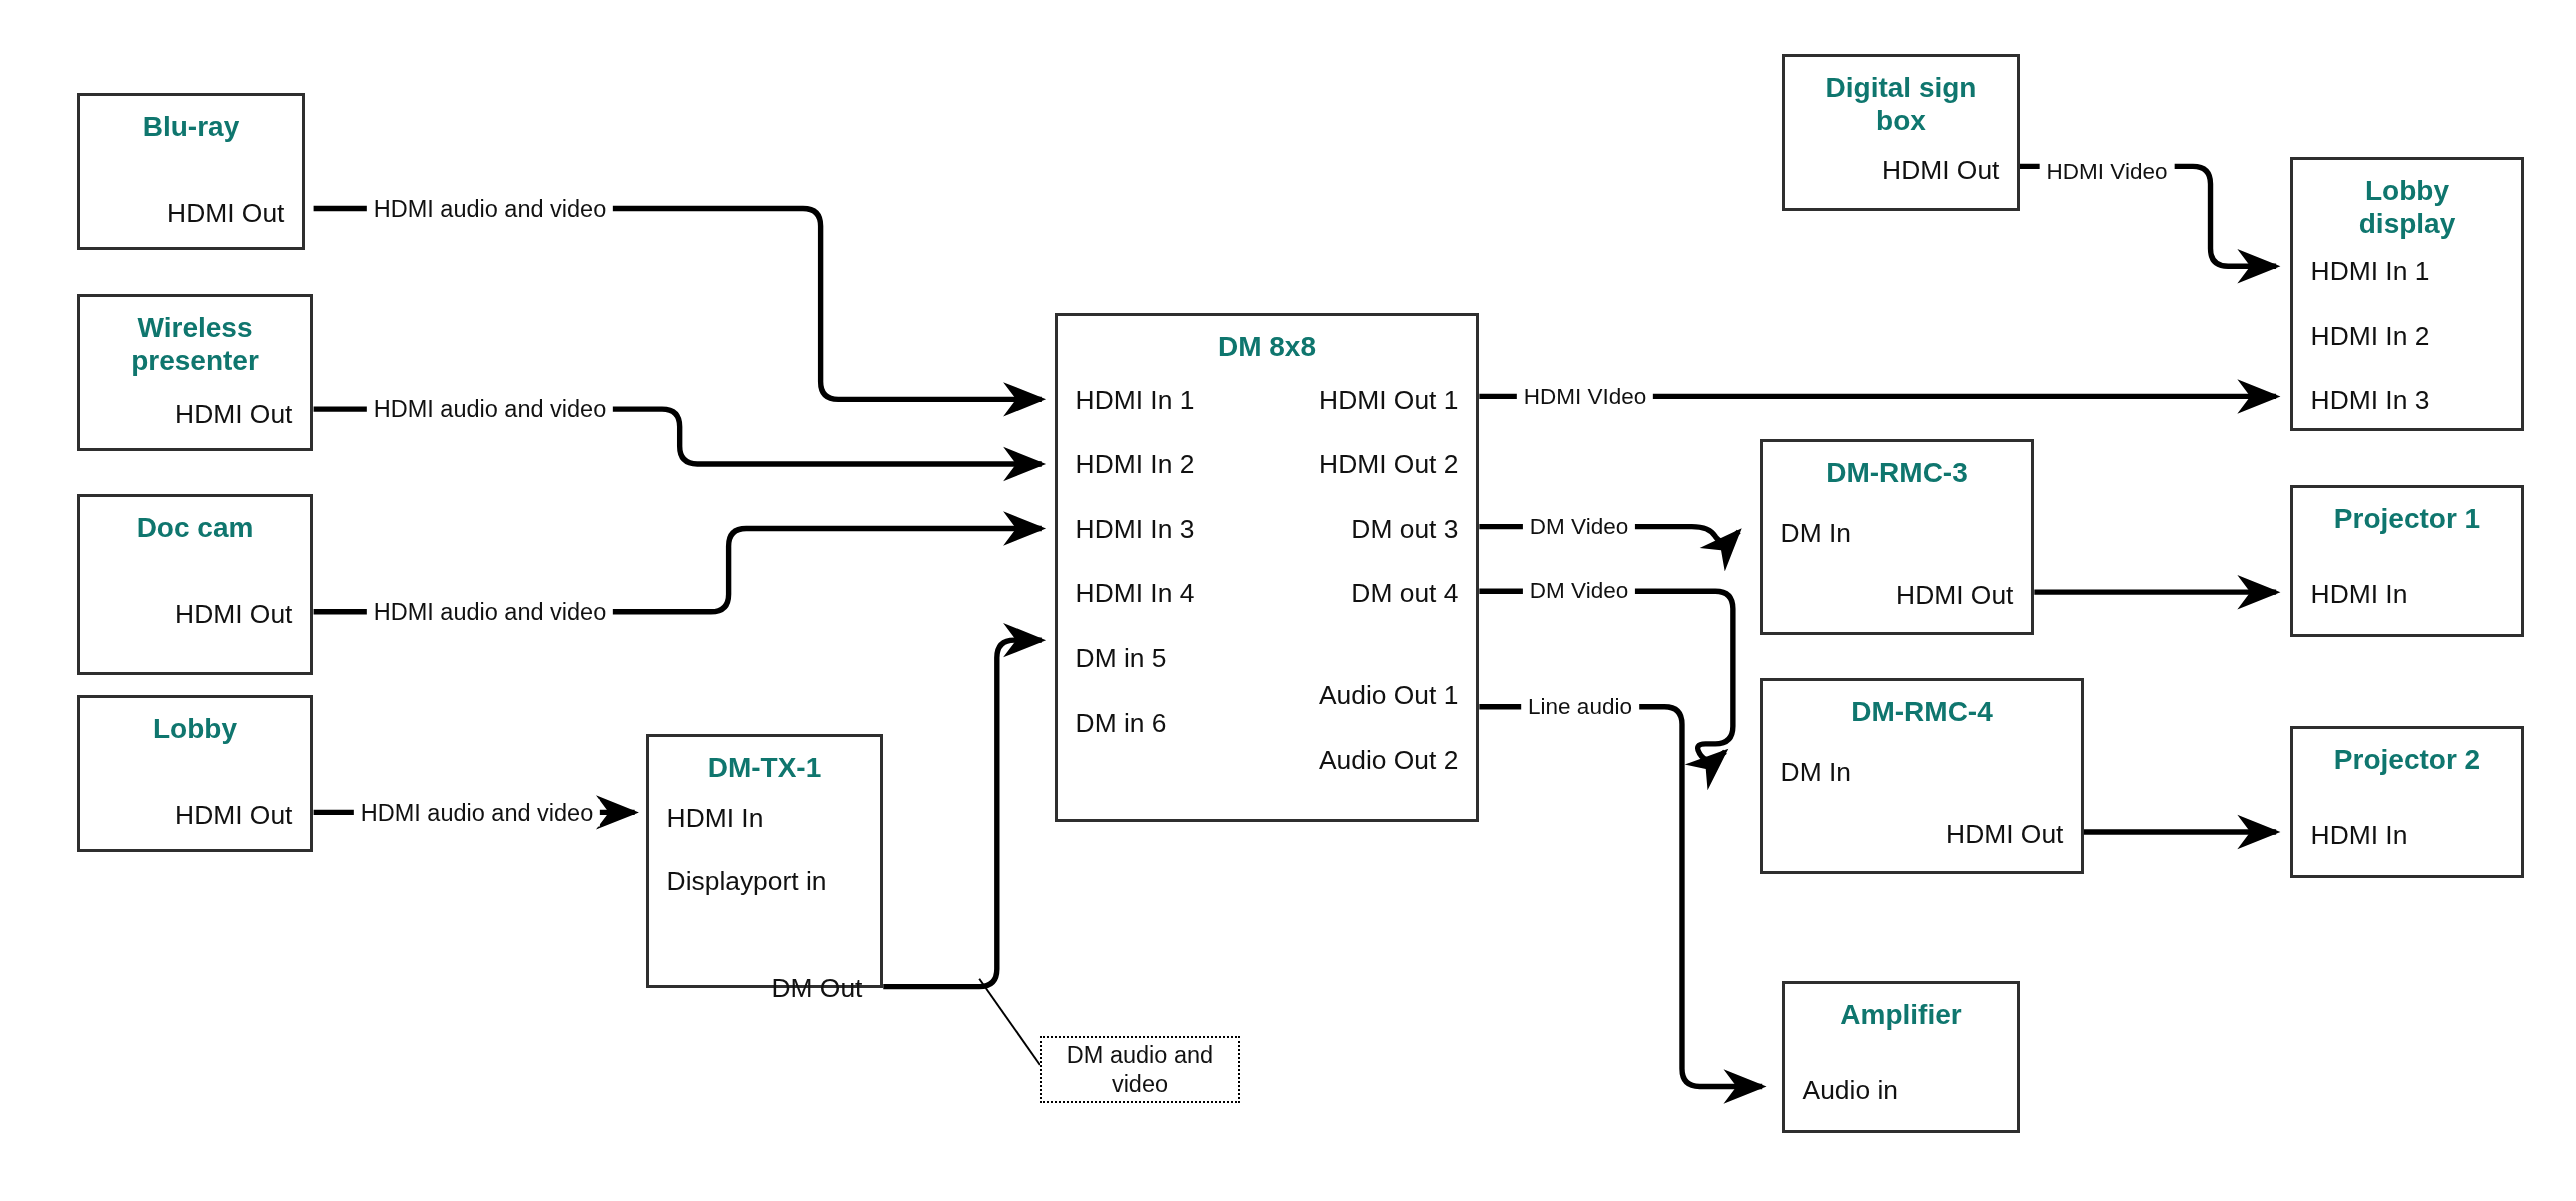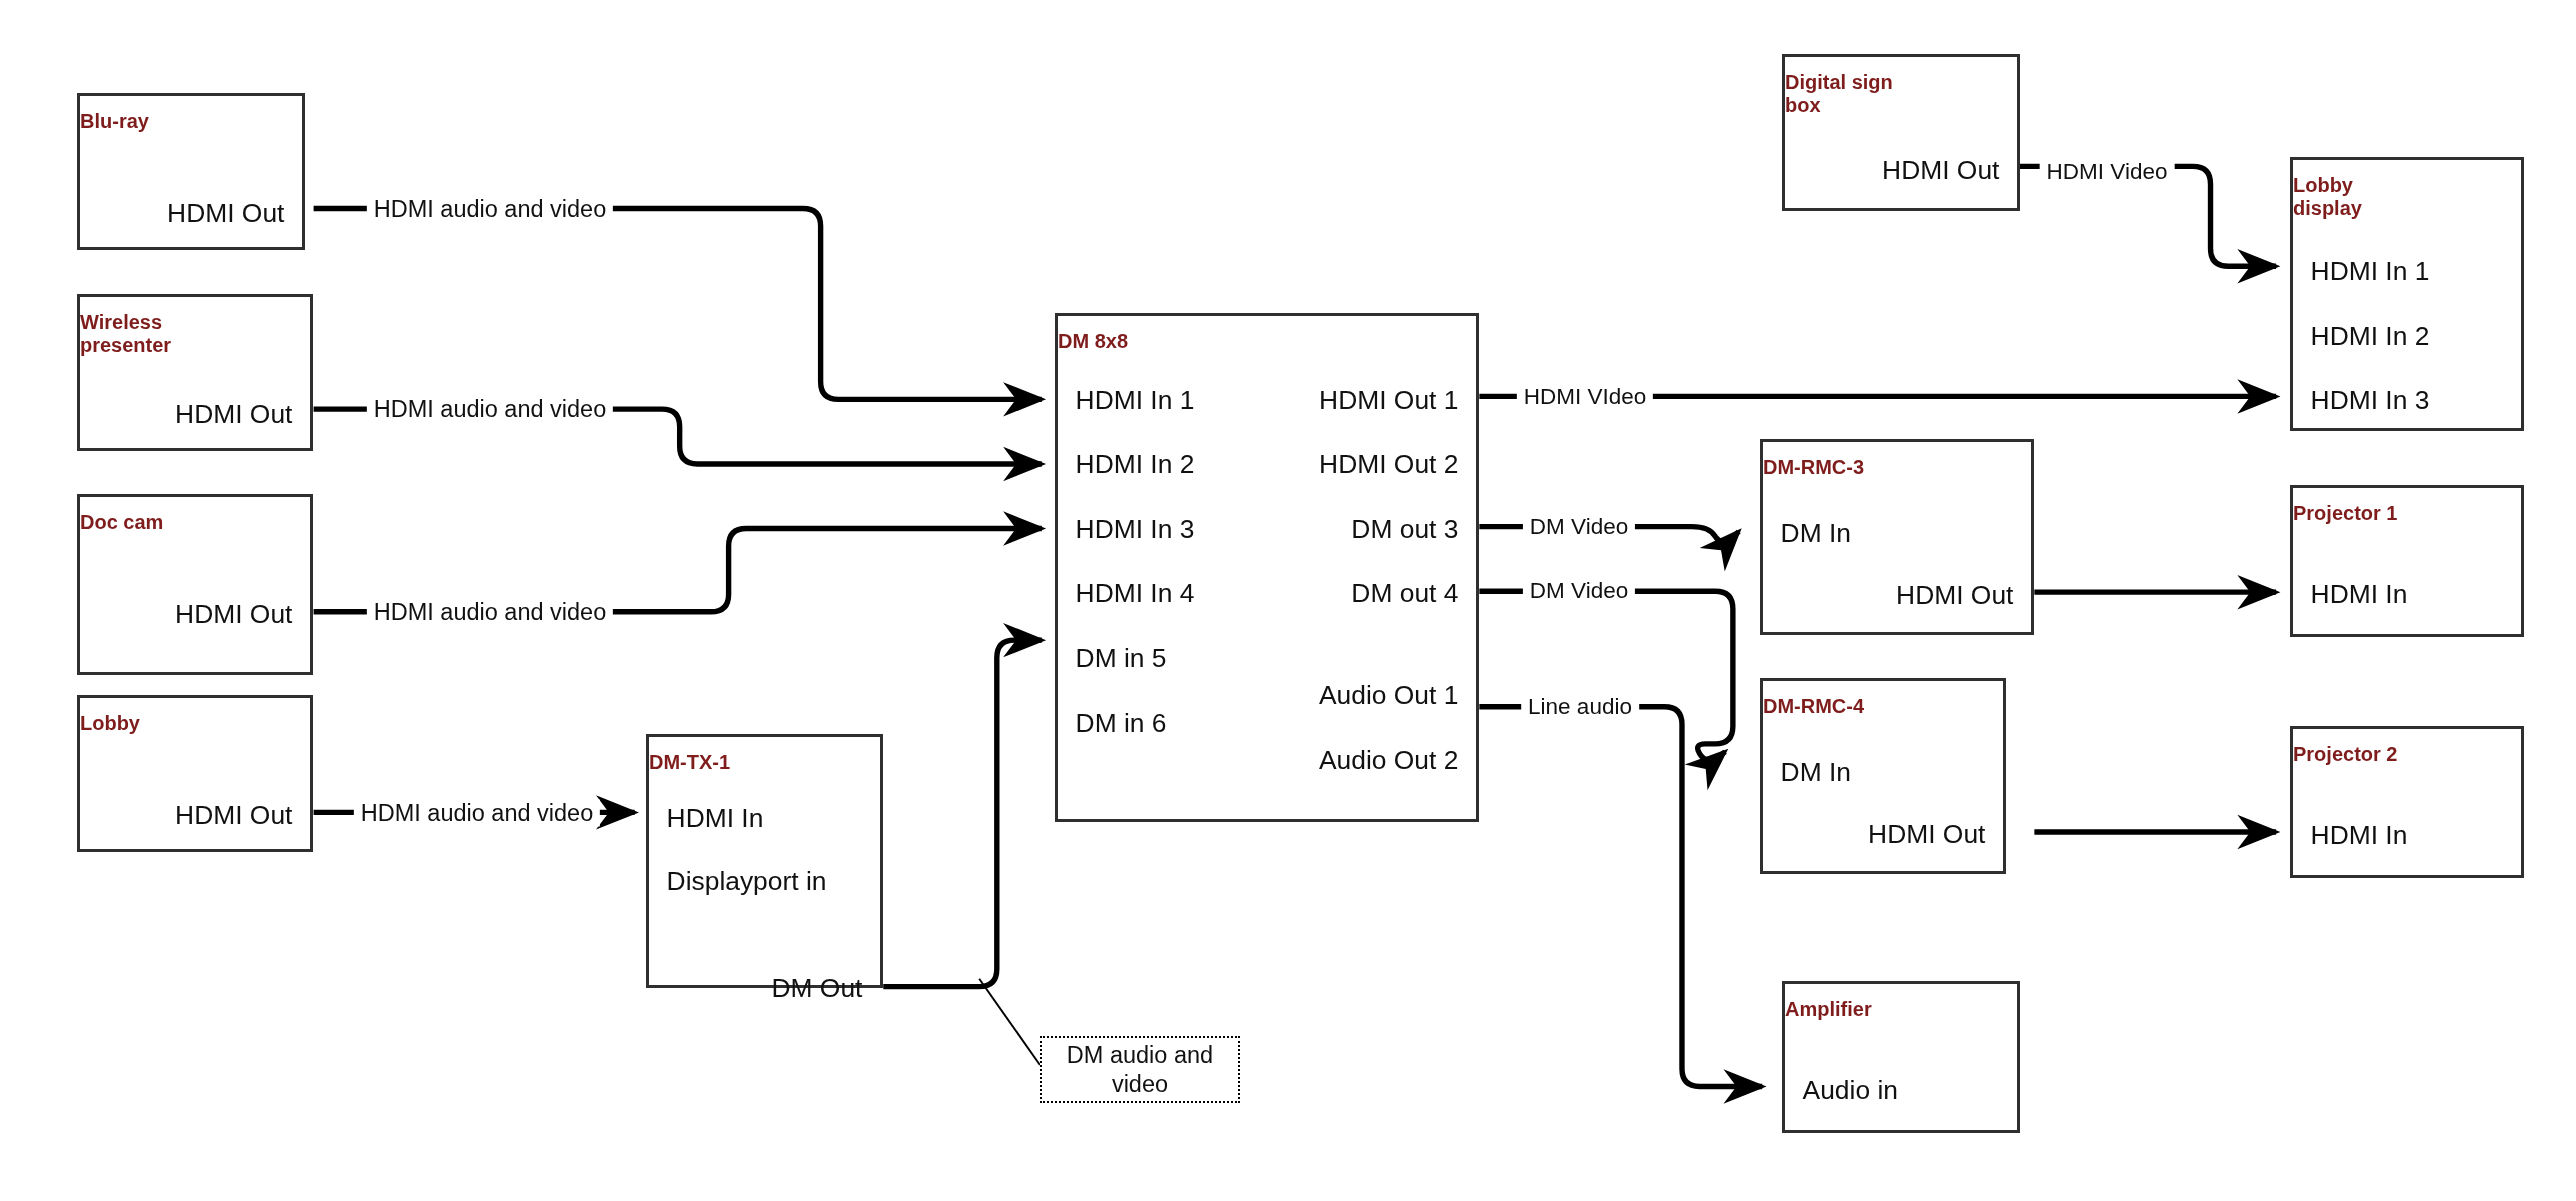--- a/index.html
+++ b/index.html
@@ -3,21 +3,21 @@
 <meta charset="utf-8">
 <title>AV Signal Flow Diagram</title>
 <style>
   html,body{margin:0;padding:0;background:#ffffff;}
   body{font-family:"Liberation Sans","DejaVu Sans",sans-serif;}
   #stage{position:relative;width:2576px;height:1201px;background:#ffffff;overflow:hidden;}
   svg#wires{position:absolute;left:0;top:0;width:2576px;height:1201px;}
   .wire{fill:none;stroke:#000000;stroke-width:5.5;stroke-linecap:butt;stroke-linejoin:round;}
   .wire-thin{fill:none;stroke:#000000;stroke-width:2;}
   .box{position:absolute;box-sizing:border-box;background:#ffffff;border:3.9px solid #2f2f2f;}
-  .box .title{font-weight:bold;font-size:20px;color:#7f1d1d;text-align:left;line-height:1.18;margin-top:13.7px;}
+  .box .title{font-weight:bold;font-size:28px;color:#0f766e;text-align:center;line-height:1.18;margin-top:13.7px;}
   .port{position:absolute;font-size:26.4px;color:#111;white-space:nowrap;}
   .port.left{left:17.6px;}
   .port.right{right:17.6px;}
   .wlabel{position:absolute;font-size:23.5px;color:#111;white-space:nowrap;background:#ffffff;padding:0 6.9px;transform:translate(-50%,-50%);}
   .wlabel.sm{font-size:22.5px;}
   .notebox{position:absolute;box-sizing:border-box;border:2px dotted #000;background:#ffffff;
            font-size:23.5px;color:#111;text-align:center;line-height:1.22;display:flex;
            align-items:center;justify-content:center;padding:3.9px 5.9px;}
 </style>
 </head>
@@ -117,21 +117,21 @@
     <div class="port left" style="top:161px;">HDMI In 2</div>
     <div class="port left" style="top:225px;">HDMI In 3</div>
   </div>
 
   <div class="box" style="left:1760px;top:439px;width:274px;height:196px;">
     <div class="title">DM-RMC-3</div>
     <div class="port left" style="top:76px;">DM In</div>
     <div class="port right" style="top:138px;">HDMI Out</div>
   </div>
 
-  <div class="box" style="left:1760px;top:678px;width:246px;height:196px;">
+  <div class="box" style="left:1760px;top:678px;width:324px;height:196px;">
     <div class="title">DM-RMC-4</div>
     <div class="port left" style="top:76px;">DM In</div>
     <div class="port right" style="top:138px;">HDMI Out</div>
   </div>
 
   <div class="box" style="left:2290px;top:485px;width:234px;height:152px;">
     <div class="title">Projector 1</div>
     <div class="port left" style="top:91px;">HDMI In</div>
   </div>
 

